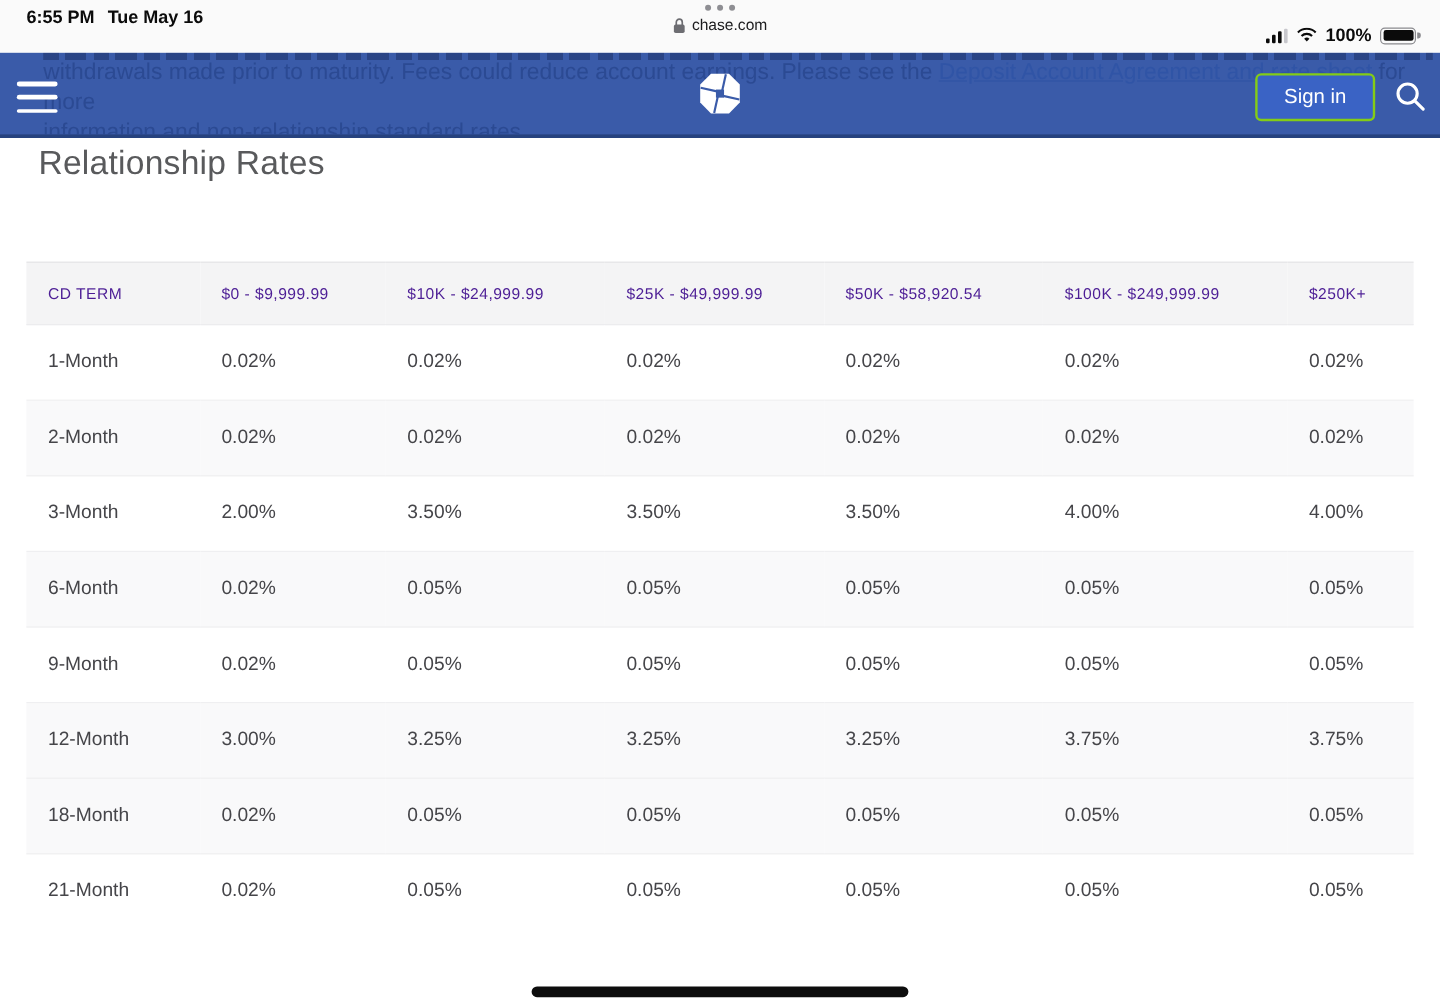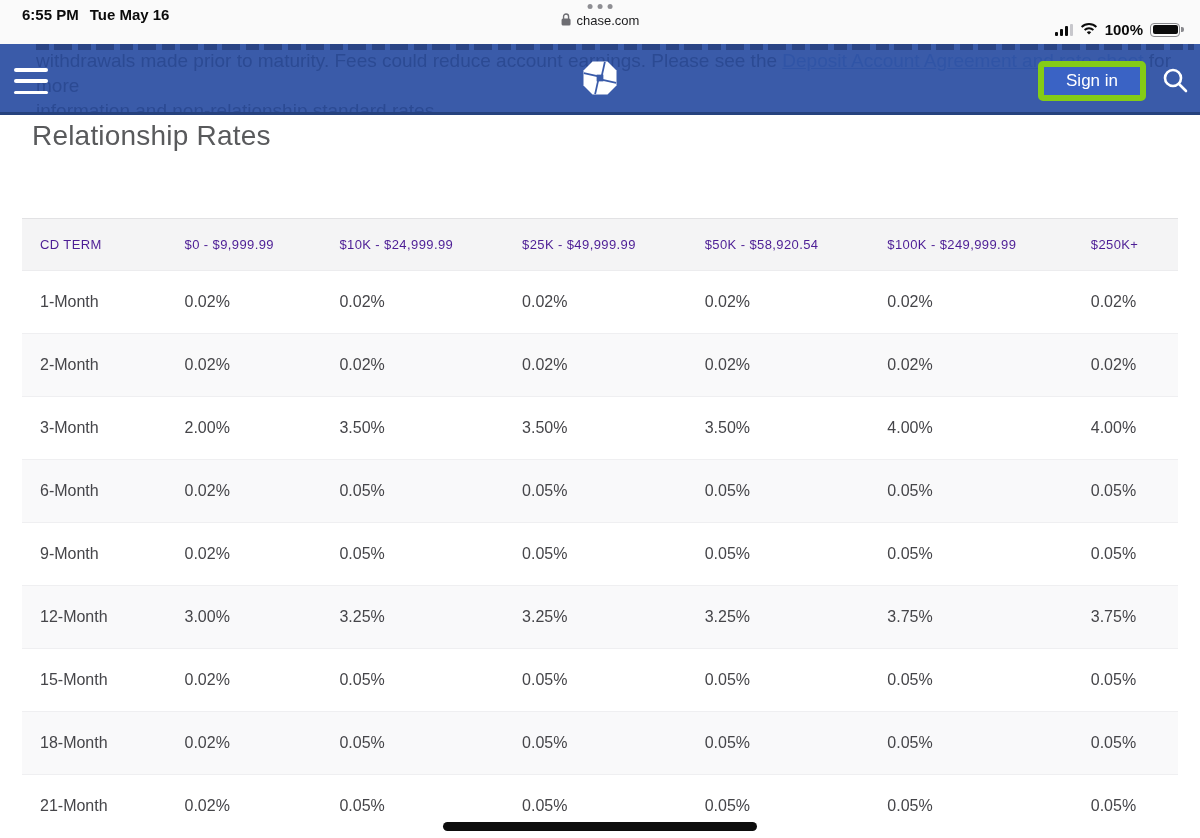--- a/index.html
+++ b/index.html
@@ -24,21 +24,21 @@
     font-size: 15px; font-weight: 700; color: #0b0b0b;
     display: flex; gap: 11px; padding-top: 1px;
   }
   .status-center {
     position: absolute; left: 50%; transform: translateX(-50%);
     top: 4px; text-align: center;
   }
   .tab-dots { display: flex; gap: 5px; justify-content: center; margin-bottom: 4px; }
   .tab-dots i { width: 5px; height: 5px; border-radius: 50%; background: #8e8e93; }
   .url-pill {
-    display: flex; align-items: flex-start; gap: 5px;
+    display: flex; align-items: flex-end; gap: 5px;
     font-size: 13px; color: #1c1c1e; justify-content: center;
   }
   .status-right { display: flex; align-items: center; gap: 7px; padding-top: 4px; margin-top: 12px; }
   .signal-bars { display: flex; align-items: flex-end; gap: 2px; height: 12px; }
   .signal-bars i { width: 3px; background: #0b0b0b; border-radius: 1px; display: block; }
   .signal-bars i:nth-child(1) { height: 4px; }
   .signal-bars i:nth-child(2) { height: 7px; }
   .signal-bars i:nth-child(3) { height: 10px; }
   .signal-bars i:nth-child(4) { height: 12px; background: #c7c7cc; }
   .battery-pct { font-size: 15px; font-weight: 600; color: #0b0b0b; }
@@ -82,21 +82,21 @@
   }
   .menu-btn i { display: block; height: 3.5px; background: #ffffff; border-radius: 2px; }
   .chase-logo {
     position: absolute; left: 50%; top: 16px; transform: translateX(-50%);
     width: 36px; height: 36px; cursor: pointer;
   }
   .sign-in-btn {
     position: absolute; right: 54px; top: 17px;
     height: 40px; padding: 0 22px;
     background: #3a63c5;
-    border: 6px solid #84cc16; border-radius: 5px;
+    border: 2px solid #84cc16; border-radius: 5px;
     color: #ffffff; font-size: 17px; font-family: "Liberation Sans", sans-serif;
     cursor: pointer;
   }
   .search-btn {
     position: absolute; right: 10px; top: 22px;
     width: 30px; height: 30px; background: none; border: none; cursor: pointer; padding: 0;
   }
 
   
   .page-title {
@@ -276,29 +276,20 @@
         </tr>
         <tr class="alt">
           <td>12-Month</td>
           <td>3.00%</td>
           <td>3.25%</td>
           <td>3.25%</td>
           <td>3.25%</td>
           <td>3.75%</td>
           <td>3.75%</td>
         </tr>
-        <tr>
-          <td>15-Month</td>
-          <td>0.02%</td>
-          <td>0.05%</td>
-          <td>0.05%</td>
-          <td>0.05%</td>
-          <td>0.05%</td>
-          <td>0.05%</td>
-        </tr>
         <tr class="alt">
           <td>18-Month</td>
           <td>0.02%</td>
           <td>0.05%</td>
           <td>0.05%</td>
           <td>0.05%</td>
           <td>0.05%</td>
           <td>0.05%</td>
         </tr>
         <tr>

